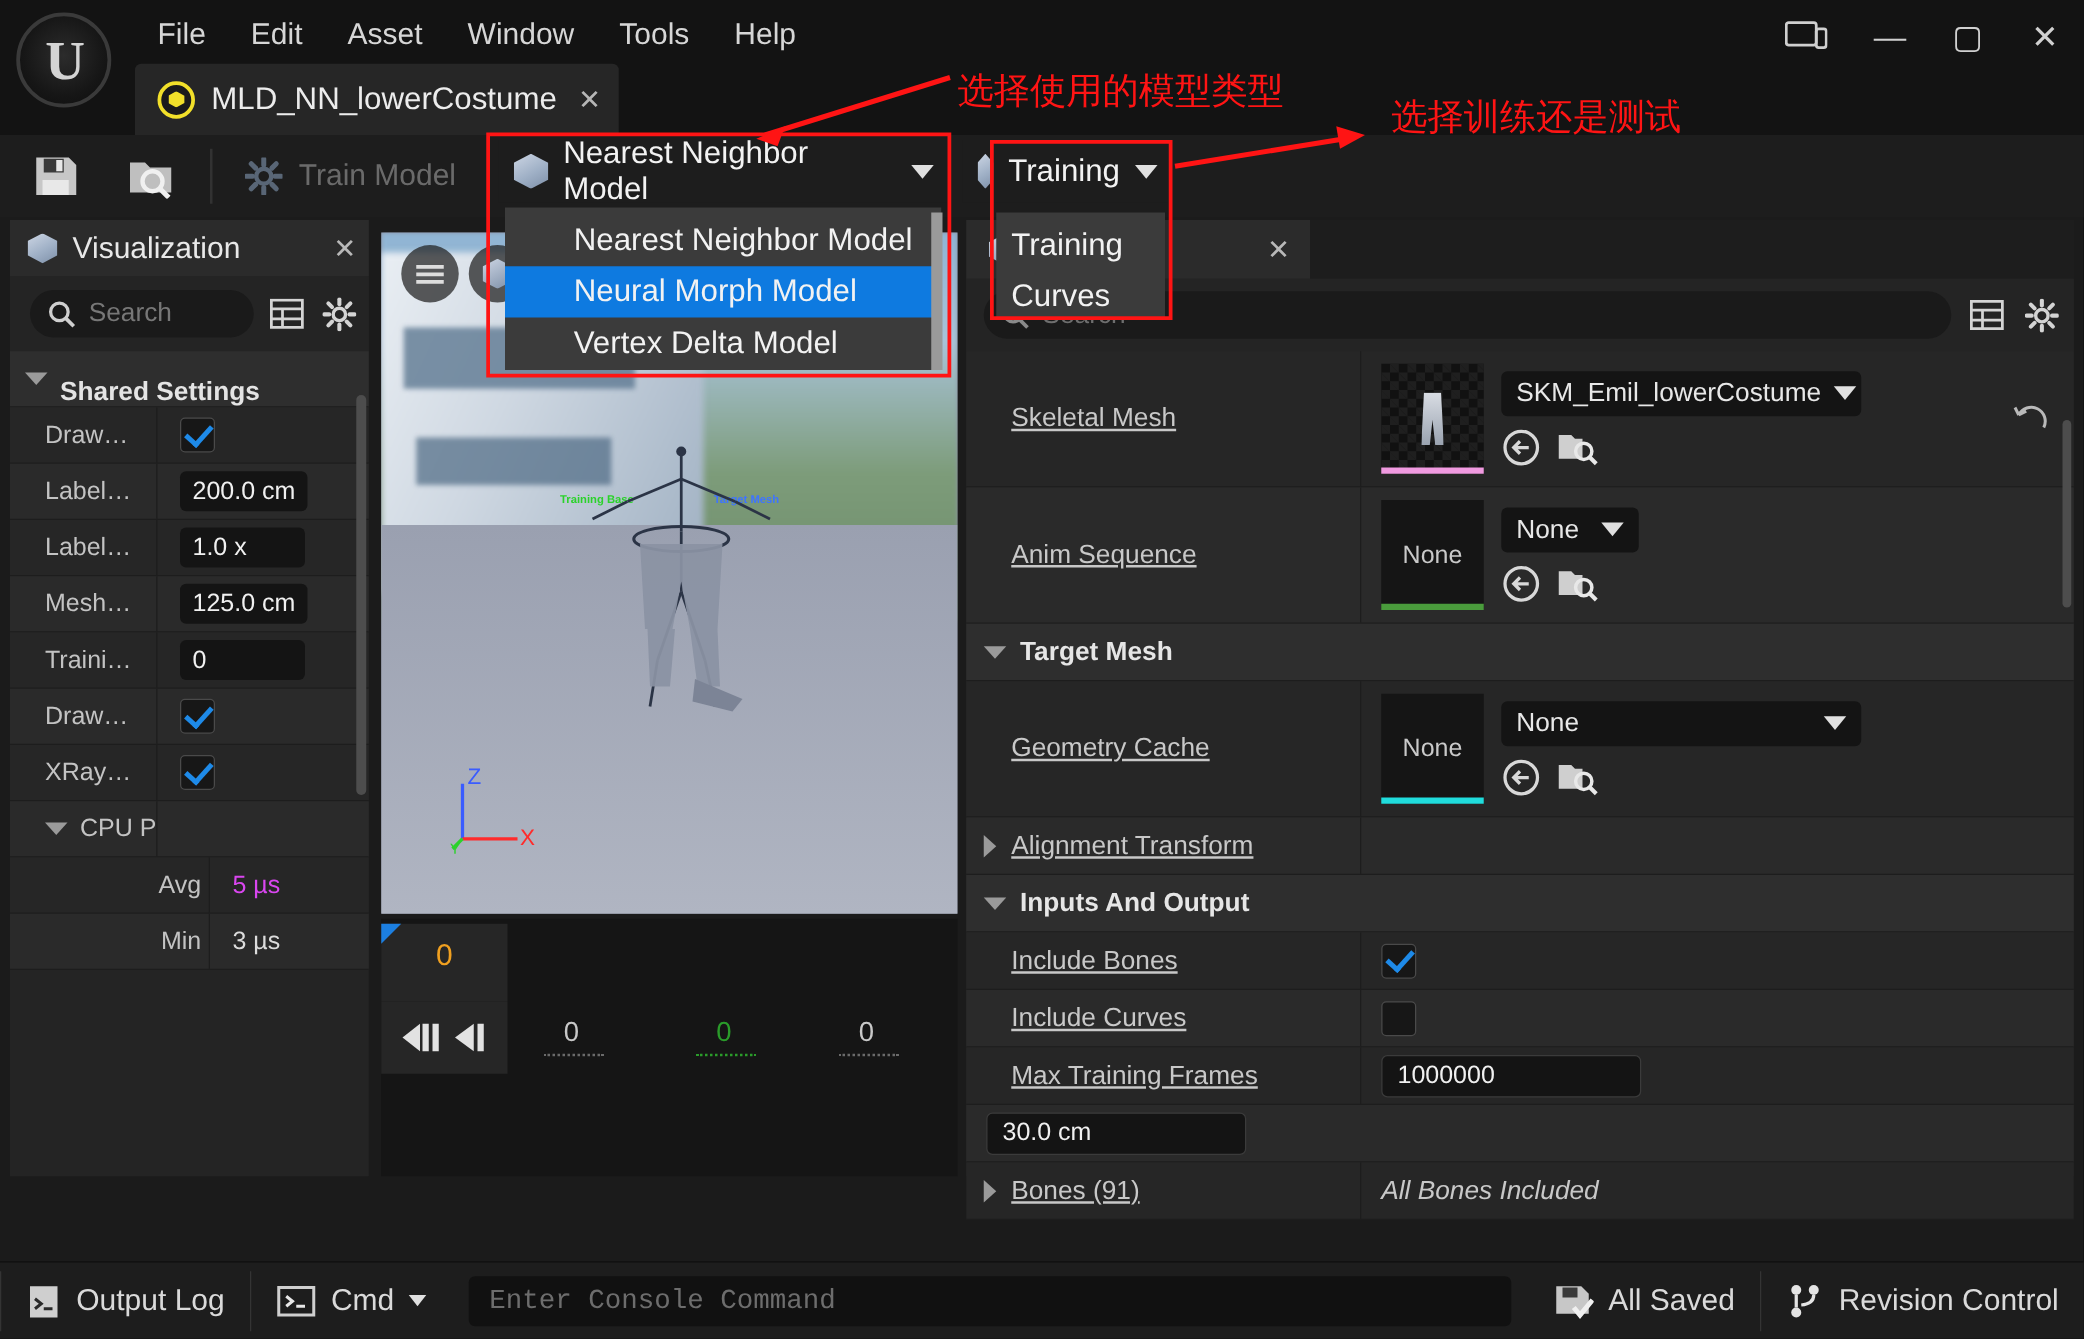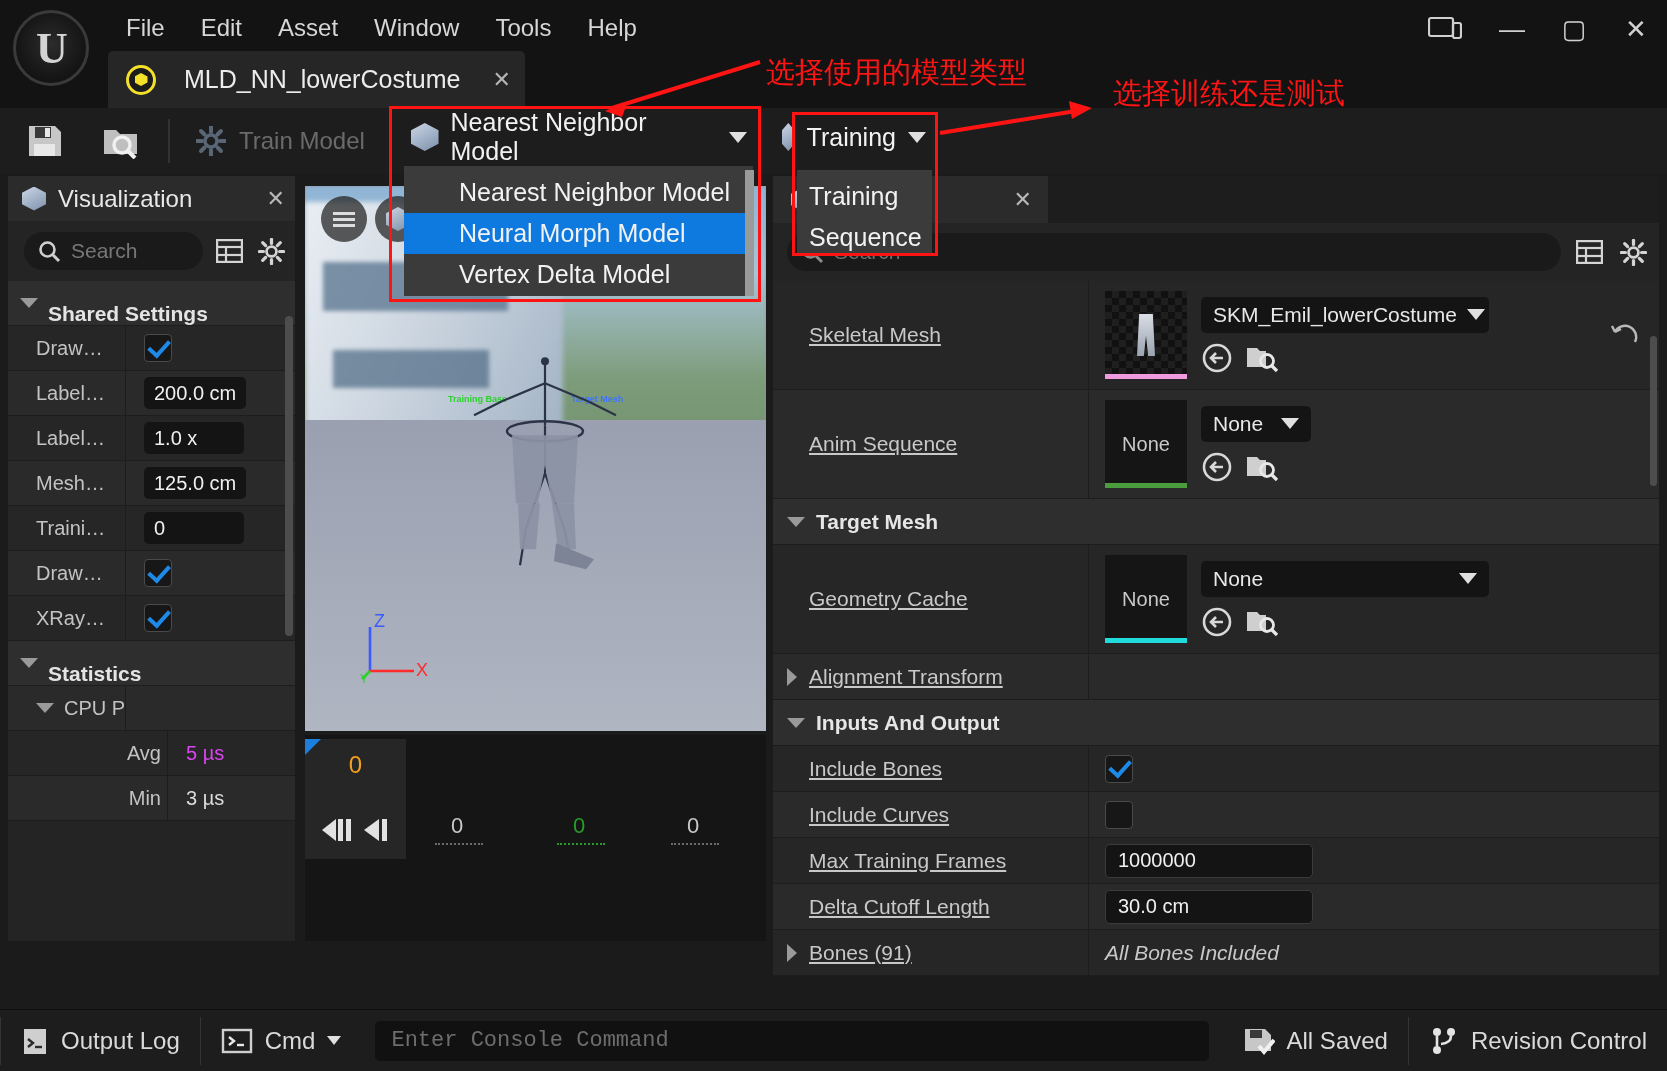--- a/index.html
+++ b/index.html
@@ -36,21 +36,21 @@
   .win-btn {
     width: 62px; height: 58px; display: flex; align-items: center; justify-content: center;
     color: #d0d0d0; font-size: 26px;
   }
   .win-btn.extra { width: 72px; }
 
   
   .asset-tab {
     position: absolute; left: 108px; top: 51px; height: 57px;
     background: #262626; border-top-left-radius: 5px; border-top-right-radius: 5px;
-    display: flex; align-items: center; padding: 0 14px 0 18px; gap: 28px;
+    display: flex; align-items: center; padding: 0 14px 0 18px; gap: 13px;
   }
   .tab-cube {
     width: 30px; height: 30px; border-radius: 50%;
     background: #1b1b1b; border: 3px solid #f2e02a;
     display: flex; align-items: center; justify-content: center;
   }
   .tab-cube i {
     display:block; width: 13px; height: 13px; background: #f2e02a;
     clip-path: polygon(50% 0, 100% 27%, 100% 73%, 50% 100%, 0 73%, 0 27%);
   }
@@ -411,24 +411,20 @@
             <span class="chk on"></span>
           </div>
       </div>
       <div class="prop-row">
         <div class="lab">XRay…</div>
         <div class="val">
             <span class="chk on"></span>
           </div>
       </div>
 
-      <div class="cat-row">
-        <div class="tri-down"></div>
-        <div class="nm">Statistics</div>
-      </div>
       <div class="prop-row alt">
         <div class="lab" style="gap:10px">
           <span class="tri-down"></span>
           <span>CPU Per</span>
         </div>
         <div class="val"></div>
       </div>
       <div class="prop-row">
         <div class="lab ind">Avg</div>
         <div class="val">
@@ -686,21 +682,20 @@
           <span class="chk"></span>
         </div>
     </div>
     <div class="rrow">
       <div class="rlab">Max Training Frames</div>
       <div class="rval">
           <span class="txtbox">1000000</span>
         </div>
     </div>
     <div class="rrow alt">
-      <div class="rlab">Delta Cutoff Length</div>
       <div class="rval">
           <span class="txtbox">30.0 cm</span>
         </div>
     </div>
     <div class="rrow">
       <div class="rlab" style="padding-left:14px; gap:12px;">
         <span class="tri-right"></span>
         <span>Bones (91)</span>
       </div>
       <div class="rval">
@@ -763,21 +758,21 @@
   </div>
   <div style="position:absolute;left:745px;top:170px;width:9px;height:126px;background:#9a9a9a;z-index:46;"></div>
 
   <div class="dd-combo" style="left:770px; top:112px; width:168px; height:50px;">
     <div class="cube-ico" style="width:28px;height:28px"></div>
     <div class="txt">Training</div>
     <div class="chev"></div>
   </div>
   <div class="dd-list" style="left:797px; top:170px; width:135px; height:86px; background:#3b3b3b;">
     <div class="dd-opt" style="padding-left:12px">Training</div>
-    <div class="dd-opt" style="padding-left:12px">Sequence</div>
+    <div class="dd-opt" style="padding-left:12px">Curves</div>
   </div>
 
   <div class="red-box" style="left:389px; top:106px; width:372px; height:196px;"></div>
   <div class="red-box" style="left:792px; top:112px; width:146px; height:144px;"></div>
 
   <svg style="position:absolute;left:0;top:0;width:1667px;height:1071px;pointer-events:none;z-index:64;">
     <line x1="760" y1="62" x2="612" y2="108" stroke="#ff1414" stroke-width="4"></line>
     <polygon points="605,111 628,101 622,117" fill="#ff1414"></polygon>
     <line x1="940" y1="133" x2="1082" y2="110" stroke="#ff1414" stroke-width="4"></line>
     <polygon points="1092,108 1069,101 1072,119" fill="#ff1414"></polygon>

